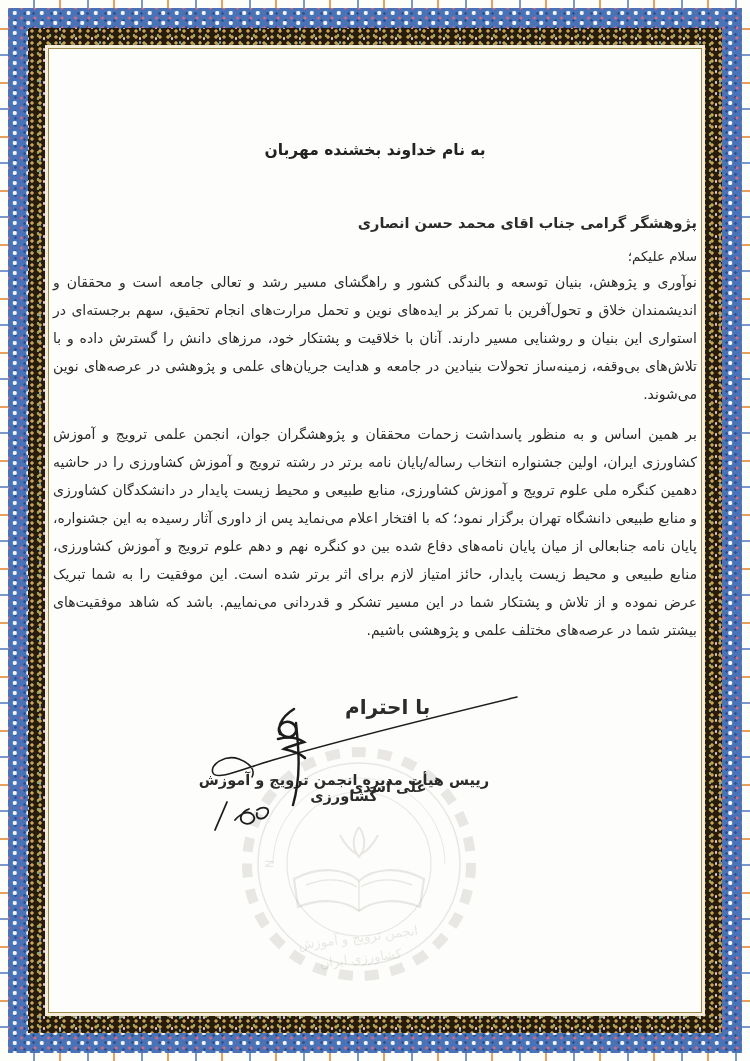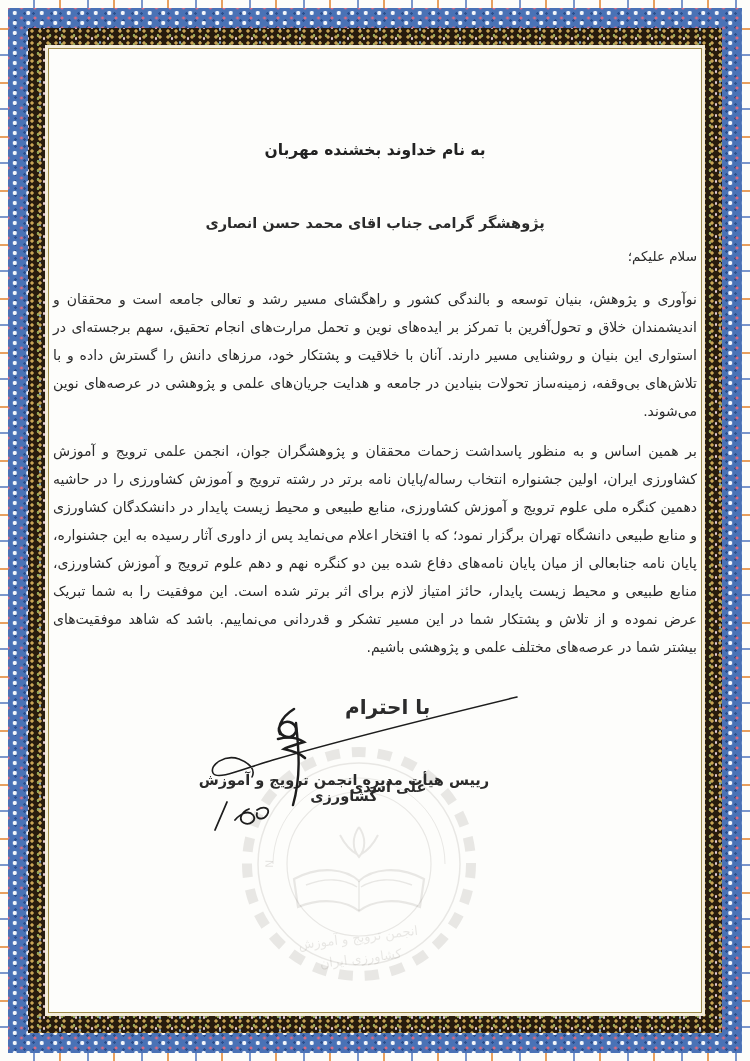--- a/index.html
+++ b/index.html
@@ -77,25 +77,25 @@
     border: 1px solid #9b8846;
     padding: 0 4px;
     overflow: hidden;
     color: #2b2b2b;
   }
   .bismillah {
     margin-top: 92px; text-align: center;
     font-size: 15.5px; font-weight: bold; color: #222;
   }
   .addressee {
-    margin-top: 56px; font-size: 14.5px; font-weight: bold; text-align: center;
+    margin-top: 56px; font-size: 14.5px; font-weight: bold; text-align: right;
   }
   .salutation { margin-top: 17px; font-size: 13.5px; text-align: right; }
   p.body {
-    margin-top: 21px; font-size: 14px; line-height: 28px;
+    margin-top: 4px; font-size: 14px; line-height: 28px;
     text-align: justify; text-justify: inter-word;
   }
   p.body + p.body { margin-top: 12px; }
 
   
   .respect   { position: absolute; left: 296px; top: 646px; font-size: 20px; font-weight: bold; z-index: 3; direction: rtl; }
   .signer    { position: absolute; left: 301px; top: 690px; font-size: 14.5px; font-weight: bold; z-index: 3; direction: rtl; margin-top: 40px; }
   .signer-title {
     position: absolute; left: 130px; top: 723px; width: 330px;
     text-align: center; font-size: 14.5px; font-weight: bold; z-index: 3; direction: rtl;

